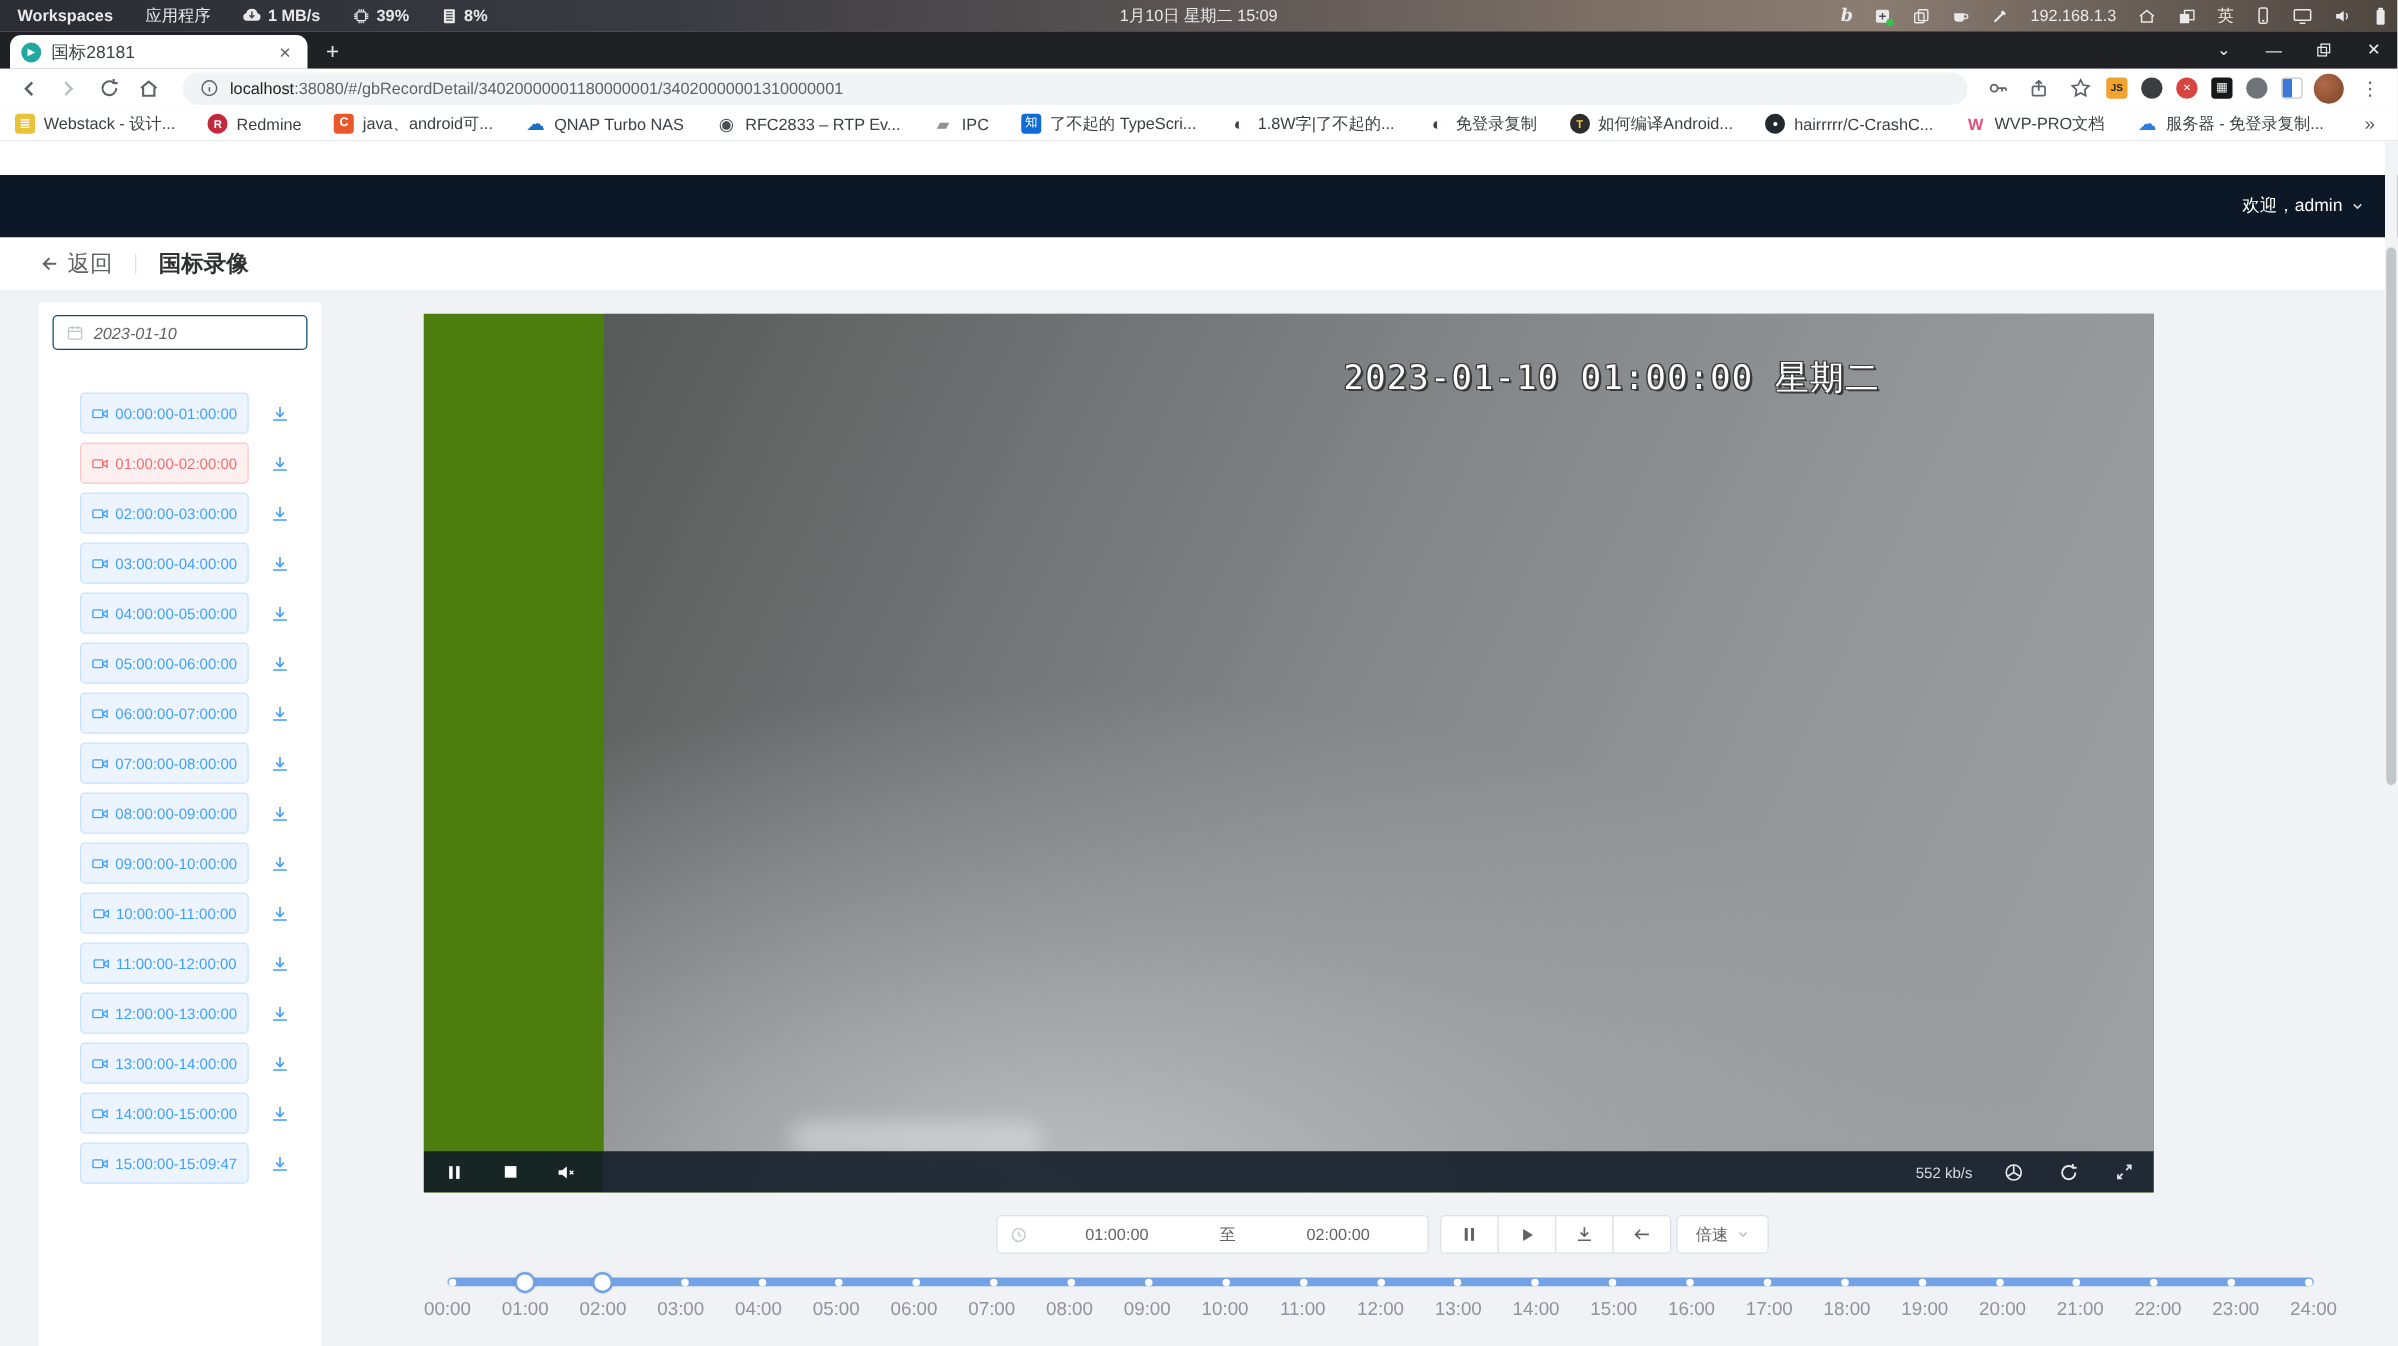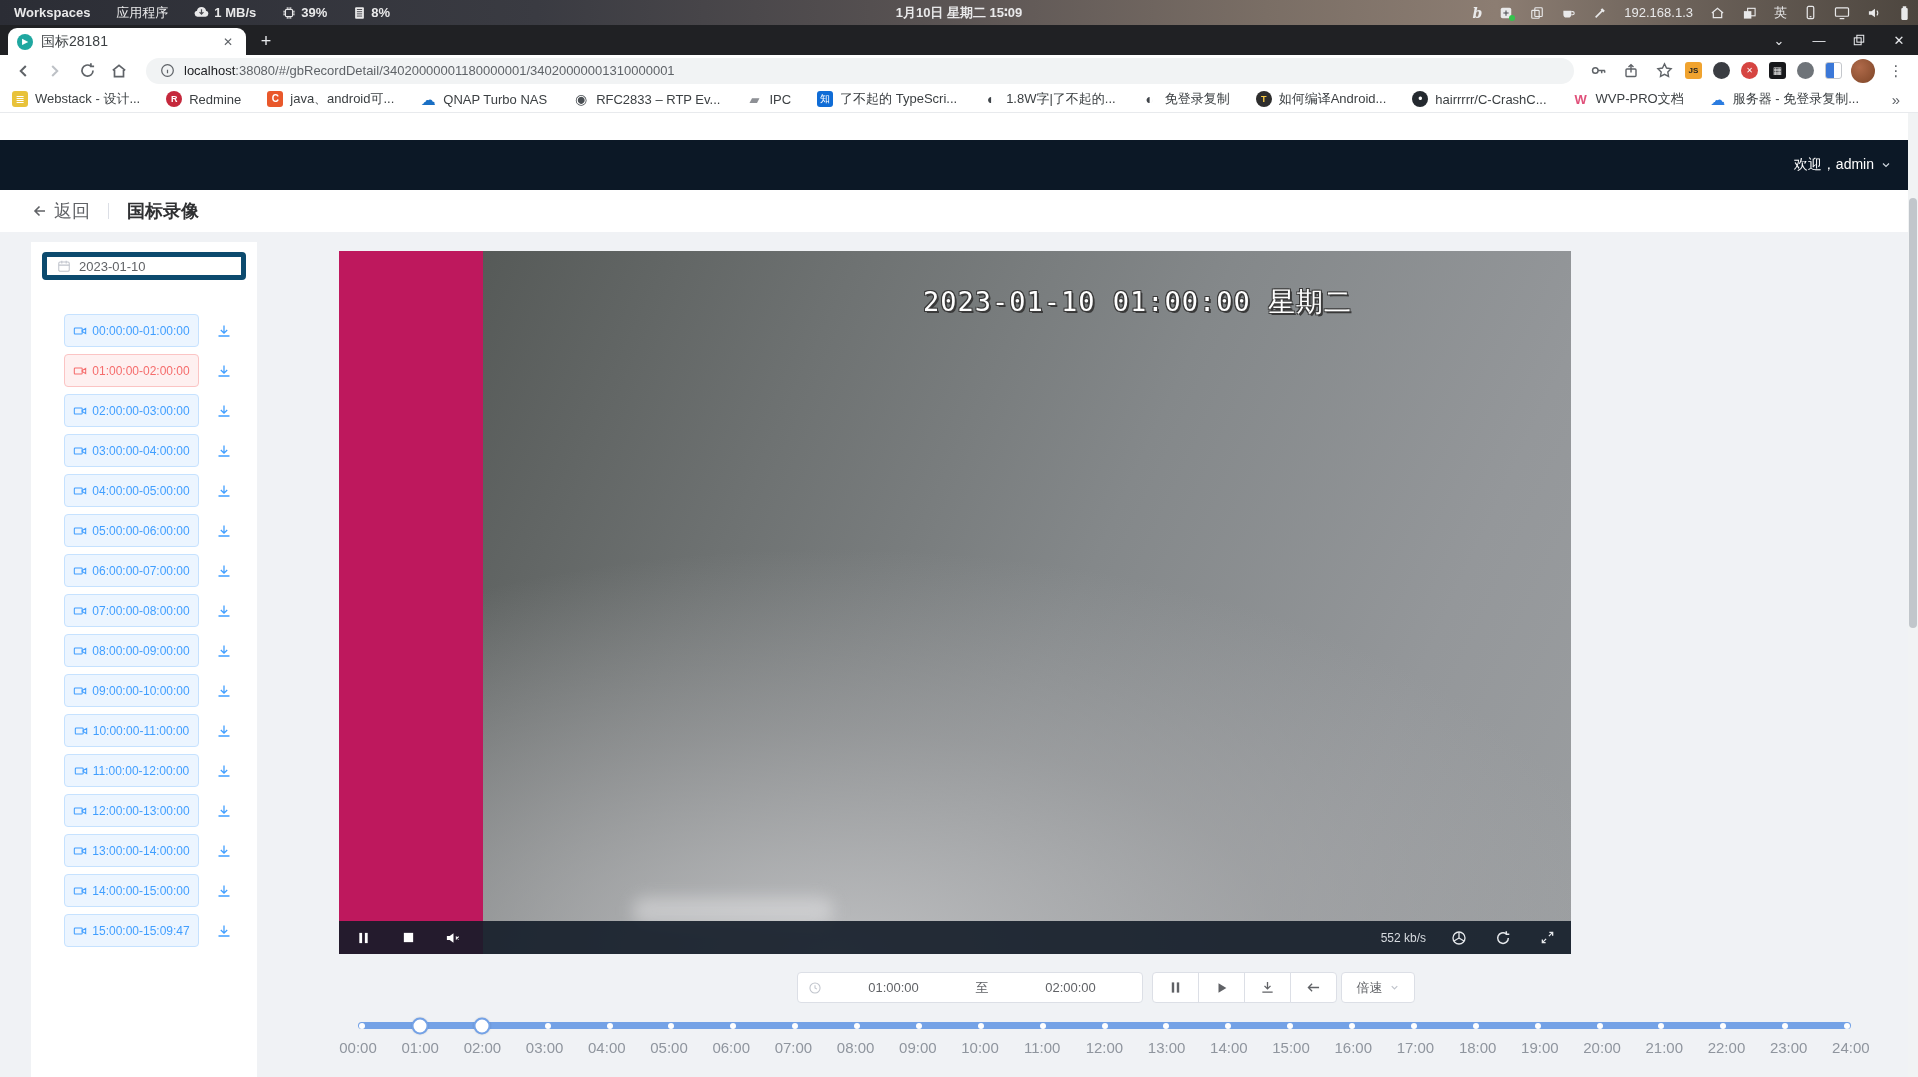--- a/index.html
+++ b/index.html
@@ -7,21 +7,21 @@
   body { font-family:"Liberation Sans","DejaVu Sans",sans-serif; background:#f0f2f5; position:relative; color:#303133; }
   svg { display:block; }
 
   
   #system-bar { position:absolute; left:0; top:0; width:1918px; height:25px;
     background:linear-gradient(90deg,#2b2d35 0%,#3a3b42 28%,#585252 48%,#7a6e65 66%,#8c7d72 78%,#6b6159 88%,#4d463f 100%);
     display:flex; align-items:center; color:#e9e9ea; font-size:13px; }
   .sb-left { display:flex; align-items:center; gap:26px; margin-left:14px; }
   .sb-bold { font-weight:bold; }
   .sb-stat { display:flex; align-items:center; gap:5px; font-weight:bold; }
-  #sb-clock { position:absolute; left:50%; top:0; transform:translateX(-50%); height:25px; display:flex; align-items:center; font-weight:bold; }
+  #sb-clock { position:absolute; left:50%; top:0; transform:translateX(-50%); height:25px; display:flex; align-items:center; font-weight:normal; }
   .sb-right { position:absolute; right:8px; top:0; height:25px; display:flex; align-items:center; gap:17px; }
   .sb-ic { display:flex; align-items:center; justify-content:center; }
   .sb-b { font-style:italic; font-weight:bold; font-family:"DejaVu Serif",serif; font-size:14px; }
   .sb-appdot { position:relative; }
   .sb-appdot .gdot { position:absolute; right:-2px; bottom:-1px; width:6px; height:6px; border-radius:50%; background:#35c24d; }
 
   
   #tab-strip { position:absolute; left:0; top:25px; width:1918px; height:30px; background:#202124; display:flex; align-items:flex-end; }
   .tab { margin-left:8px; width:238px; height:27px; background:#fff; border-radius:9px 9px 0 0; display:flex; align-items:center; padding:0 9px; }
   .favicon { width:16px; height:16px; border-radius:50%; background:#1fa7a0; color:#fff; font-size:8px; display:flex; align-items:center; justify-content:center; flex:none; }
@@ -61,30 +61,30 @@
   .welcome { position:absolute; right:26px; top:0; height:50px; display:flex; align-items:center; gap:6px; color:#fff; font-size:14px; }
 
   
   #title-row { position:absolute; left:0; top:190px; width:1918px; height:42px; background:#fff; display:flex; align-items:center; padding-left:32px; }
   .back { display:flex; align-items:center; gap:6px; color:#606266; font-size:18px; }
   .vdiv { width:1px; height:16px; background:#dcdfe6; margin:0 18px; }
   .page-title { font-size:18px; font-weight:bold; color:#303133; }
 
   
   #sidebar { position:absolute; left:31px; top:242px; width:226px; height:835px; background:#fff; }
-  .date-input { margin:10px 11px 0 11px; height:28px; border:5px solid #0c4a6e; border-radius:4px; display:flex; align-items:center; padding:0 10px; gap:8px; color:#606266; font-size:13px; background:#fff; }
+  .date-input { margin:10px 11px 0 11px; height:28px; border:1px solid #0c4a6e; border-radius:4px; display:flex; align-items:center; padding:0 10px; gap:8px; color:#606266; font-size:13px; background:#fff;font-style:italic; }
   .date-input .cal { color:#c0c4cc; }
   .seg-list { margin-top:34px; }
   .seg-row { display:flex; align-items:center; margin:0 0 7px 33px; height:33px;border-radius:13px; }
   .seg-btn { width:135px; height:33px; border-radius:4px; border:1px solid #c6e2ff; background:#ecf5ff; color:#409eff; font-size:12px; display:flex; align-items:center; justify-content:center; gap:5px; font-family:inherit; }
   .seg-row.selected .seg-btn { border-color:#fbc4c4; background:#fef0f0; color:#f56c6c; }
   .seg-dl { margin-left:14px; background:none; border:none; color:#409eff; width:22px; height:22px; display:flex; align-items:center; justify-content:center; }
 
   
-  #player { position:absolute; left:339px; top:251px; width:1232px; height:703px; background:#be185d; overflow:hidden; }
+  #player { position:absolute; left:339px; top:251px; width:1384px; height:703px; background:#4d7c0f; overflow:hidden; }
   .video-frame { position:absolute; left:144px; top:0; width:1248px; height:703px;
     background:
       radial-gradient(90% 80% at 28% 100%, rgba(192,193,195,0.95), rgba(170,171,173,0.55) 40%, rgba(150,152,154,0) 72%),
       linear-gradient(115deg,#565a58 0%,#6e7272 24%,#84888a 48%,#94979a 72%,#9fa2a4 100%); }
   .wm-blur { position:absolute; left:150px; top:646px; width:200px; height:28px; background:rgba(228,228,230,0.5); border-radius:12px; filter:blur(8px); }
   .osd { position:absolute; top:33px; right:219px; font-family:"DejaVu Sans Mono",monospace; font-size:27px; color:#fff; letter-spacing:1px;
     text-shadow:1px 1px 0 #3a3a3a,-1px -1px 0 #3a3a3a,1px -1px 0 #3a3a3a,-1px 1px 0 #3a3a3a,2px 2px 0 #3a3a3a; }
   .player-bar { position:absolute; left:0; bottom:0; width:100%; height:33px; background:rgba(19,28,40,0.9); display:flex; align-items:center; padding:0 15px; color:#eceff2; }
   .pb-left { display:flex; align-items:center; gap:27px; }
   .pb-ic { display:flex; align-items:center; justify-content:center; width:18px; height:18px; }

